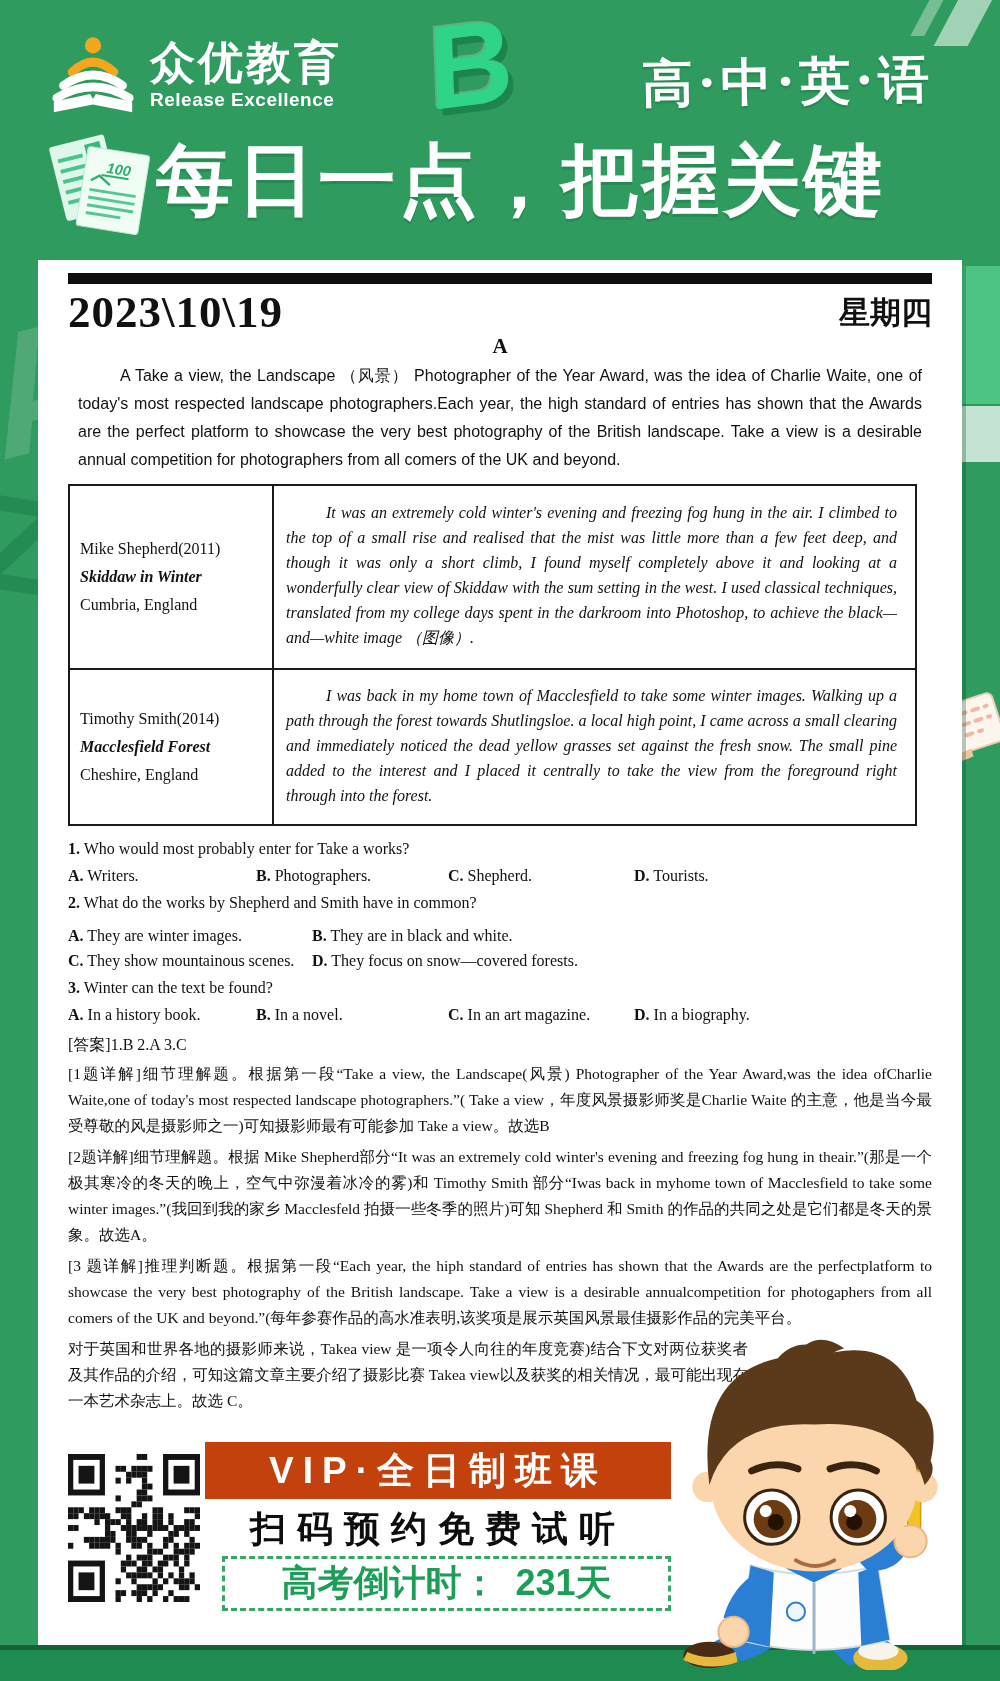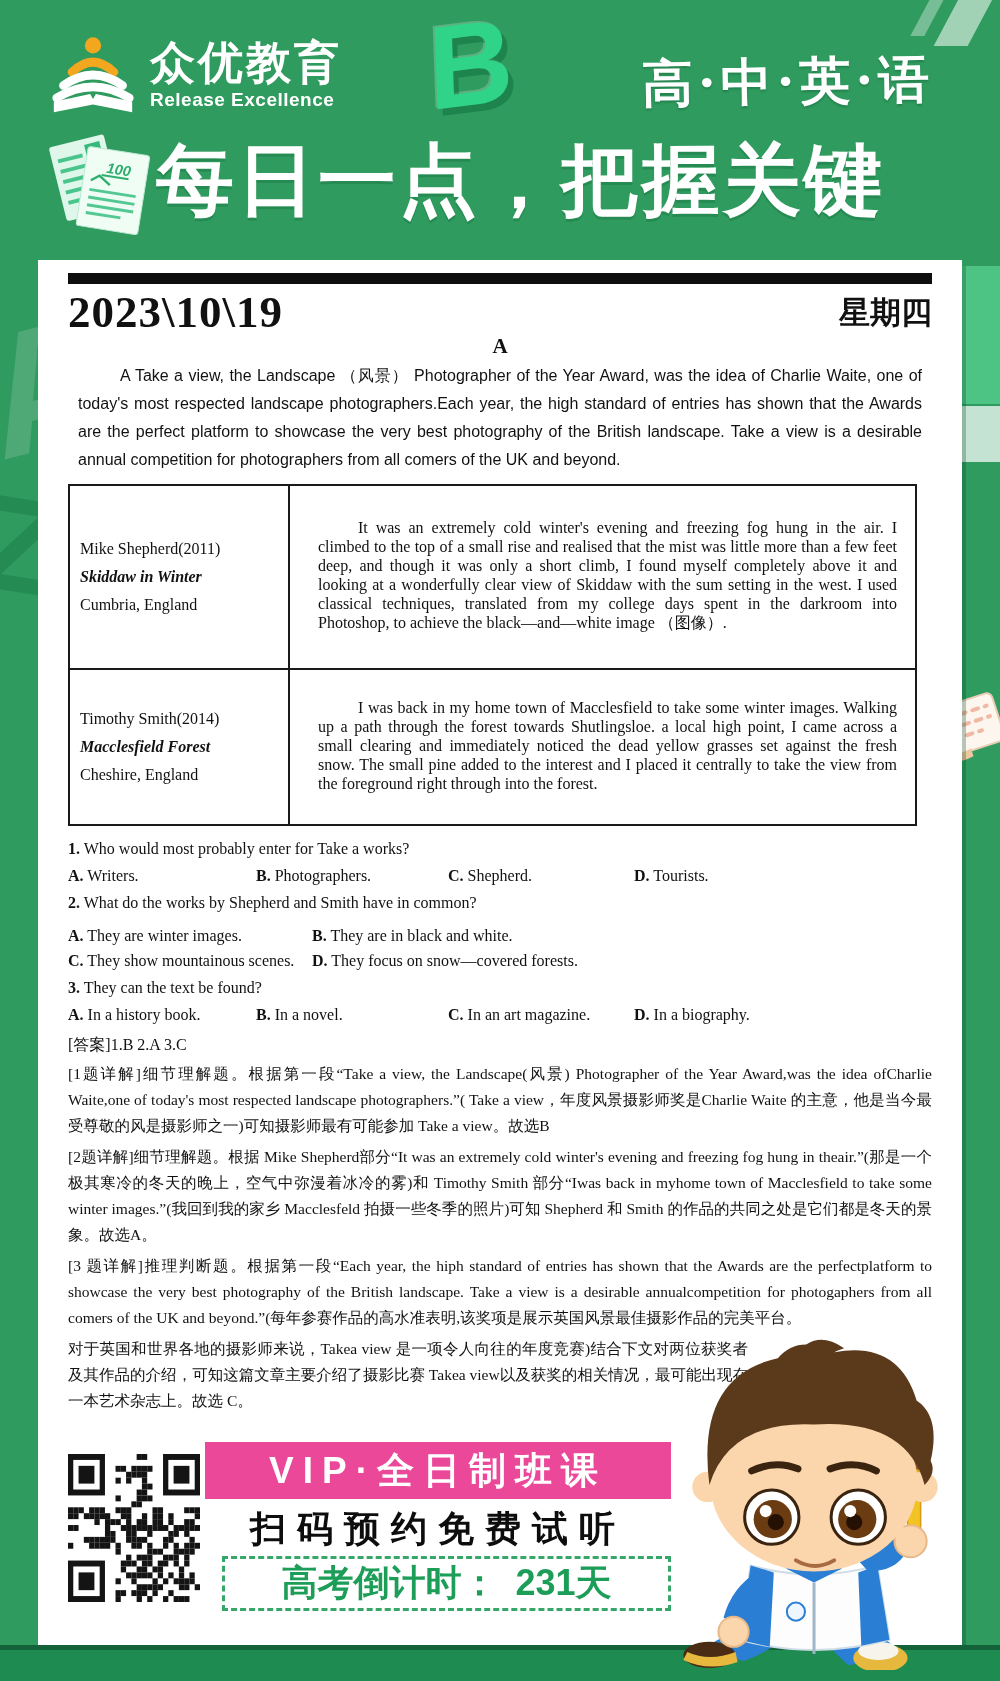--- a/index.html
+++ b/index.html
@@ -40,41 +40,41 @@
   .date-row { display:flex; justify-content:space-between; align-items:flex-end; margin-top:2px; }
   .date { font-family:"Liberation Serif","DejaVu Serif",serif; font-weight:bold; font-size:45px; letter-spacing:1px; }
   .weekday { font-size:31px; font-weight:900; padding-bottom:4px; }
   .section-label { text-align:center; font-family:"Liberation Serif",serif; font-weight:bold; font-size:21px; margin-top:-4px; }
   .passage { font-family:Liberation Sans, sans-serif; font-size:16px; line-height:28px;
              text-align:justify; text-indent:42px; margin:3px 10px 0 10px; }
 
   table.photo-table { margin-top:10px; width:849px; border-collapse:collapse; }
   .photo-table td { border:2px solid #1a1a1a; font-family:"Liberation Serif","DejaVu Serif",serif;
                     font-size:16px; vertical-align:middle; }
-  td.cell-left { width:220px; padding:8px 6px 8px 10px; line-height:28px; }
-  td.cell-right { padding:4px 18px 8px 28px; line-height:19px; }
+  td.cell-left { width:204px; padding:8px 6px 8px 10px; line-height:28px; }
+  td.cell-right { padding:4px 18px 8px 12px; line-height:25px;font-style:italic; }
   .work-title { font-weight:bold; font-style:italic; }
   .cell-desc { text-indent:40px; text-align:justify; }
   tr.row1 { height:184px; } tr.row2 { height:156px; }
 
   .questions { font-family:"Liberation Serif","DejaVu Serif",serif; font-size:16px; margin-top:14px; }
   .q { margin-top:9px; }
   .q-num { font-weight:bold; }
   .opts4 { display:grid; grid-template-columns:188px 192px 186px auto; margin-top:9px; }
   .opts2 { display:grid; grid-template-columns:244px auto; row-gap:7px; margin-top:15px; width:640px; }
   .opt-label { font-weight:bold; }
   .answers { font-family:"Liberation Serif","DejaVu Serif",serif; font-size:16px; margin-top:11px; }
   .exp { font-family:"Liberation Serif","DejaVu Serif",serif; font-size:15.5px; line-height:26px;
          text-align:justify; margin-top:5px; }
   .exp-narrow { width:680px; }
 
   
   .qr-box { position:absolute; left:30px; top:1194px; width:132px; height:148px; }
   .qr-box svg { width:100%; height:100%; }
-  .vip-banner { position:absolute; left:167px; top:1182px; width:466px; height:57px; background:#ec4899;
+  .vip-banner { position:absolute; left:167px; top:1182px; width:466px; height:57px; background:#c2410c;
                 color:#fff; font-size:37px; font-weight:900; letter-spacing:9px;
                 display:flex; align-items:center; justify-content:center; white-space:nowrap; }
   .scan-text { position:absolute; left:167px; top:1245px; width:466px; text-align:center;
                font-size:36px; font-weight:900; letter-spacing:11px; color:#0d0d0d; white-space:nowrap; }
   .countdown { position:absolute; left:184px; top:1296px; width:449px; height:55px;
                border:3px dashed #36a768; color:#1d9e58; font-size:36px; font-weight:900;
                display:flex; align-items:center; justify-content:center; gap:18px; white-space:nowrap; }
 
   
   .mascot { position:absolute; left:645px; top:1318px; width:332px; height:352px; z-index:6; }
@@ -205,21 +205,21 @@
       </div>
       <div class="opts2">
         <span><span class="opt-label">A.</span> <span>They are winter images.</span></span>
         <span><span class="opt-label">B.</span> <span>They are in black and white.</span></span>
         <span><span class="opt-label">C.</span> <span>They show mountainous scenes.</span></span>
         <span><span class="opt-label">D.</span> <span>They focus on snow—covered forests.</span></span>
       </div>
 
       <div class="q">
         <span class="q-num">3.</span>
-        <span>They can the text be found?</span>
+        <span>Winter can the text be found?</span>
       </div>
       <div class="opts4">
         <span><span class="opt-label">A.</span> <span>In a history book.</span></span>
         <span><span class="opt-label">B.</span> <span>In a novel.</span></span>
         <span><span class="opt-label">C.</span> <span>In an art magazine.</span></span>
         <span><span class="opt-label">D.</span> <span>In a biography.</span></span>
       </div>
     </div>
 
     <div class="answers">[答案]1.B  2.A  3.C</div>

